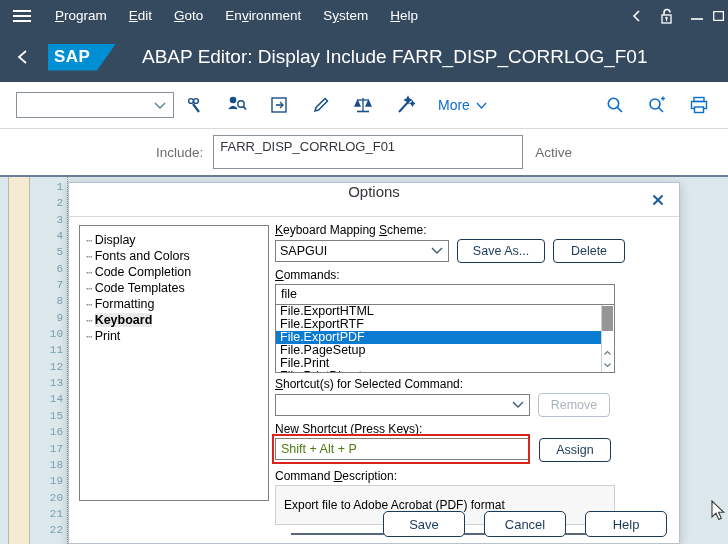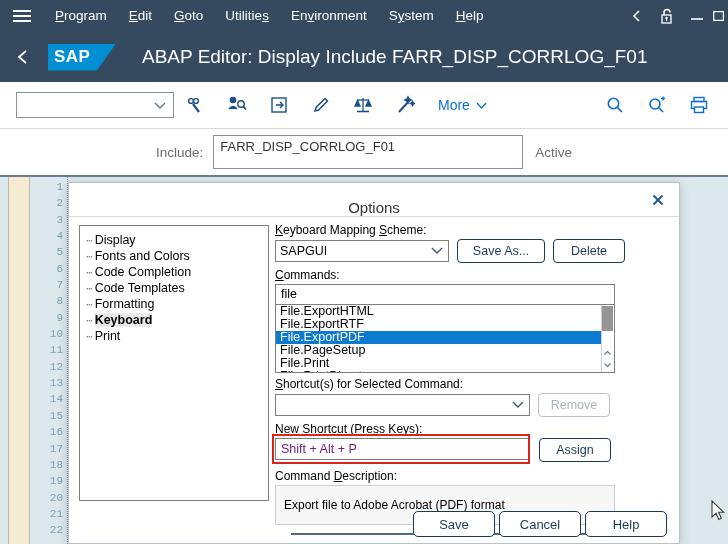--- a/index.html
+++ b/index.html
@@ -112,21 +112,21 @@
 
   
   #dialog{
     position:absolute; left:68px; top:182px; width:612px; height:362px;
     background:#ffffff;
     border:1px solid #b8c2cc;
     box-shadow:0 2px 10px rgba(0,0,0,0.18);
   }
   #dlg-titlebar{
     position:relative; height:34px; border-bottom:1px solid #d9d9d9;
-    display:flex; align-items:flex-end; justify-content:center;
+    display:flex; align-items:flex-start; justify-content:center;
   }
   #dlg-title{ font-size:15px; color:#32363a; }
   #dlg-close{
     position:absolute; right:8px; top:5px; width:26px; height:24px;
     display:flex; align-items:center; justify-content:center;
     color:#0a6ed1; font-size:16px; font-weight:bold; cursor:pointer;
   }
 
   #dlg-body{ position:relative; height:326px; }
 
@@ -197,34 +197,34 @@
   #newshort-wrap{
     position:relative; width:255px; height:24px;
   }
   #newshort-red{
     position:absolute; left:-3px; top:-4px; width:258px; height:30px;
     border:2px solid #d9251c; pointer-events:none;
   }
   #newshort-field{
     position:absolute; left:0; top:0; width:255px; height:22px;
     border:1px solid #7f7f7f; background:#ffffff;
-    font-size:12.5px; color:#701a75; padding:6px 5px; line-height:20px;
+    font-size:12.5px; color:#4d7c0f; padding:6px 5px; line-height:20px;
     display:flex; align-items:center;
   }
   #desc-box{
     width:340px; height:40px; border:1px solid #cfcfcf; background:#f7f7f7;
     font-size:12px; color:#000000; padding:0 8px; display:flex; align-items:center;
   }
 
   #dlg-sep{
     position:absolute; left:222px; top:316px; width:370px; height:2px;
     background:#55687d;
   }
   #dlg-footer{
-    position:absolute; right:12px; bottom:6px; display:flex; gap:4px;
+    position:absolute; right:12px; bottom:6px; display:flex; gap:19px;
   }
   .btn-footer{
     border:1px solid #1b3a57; border-radius:5px; background:#ffffff;
     color:#1b3a57; font-size:13px; width:82px; height:26px;
     display:flex; align-items:center; justify-content:center; cursor:pointer;
   }
 
   
   #mouse-cursor{ position:absolute; left:711px; top:500px; pointer-events:none; }
 </style>
@@ -233,21 +233,20 @@
 
 <div id="menubar">
   <div id="hamburger">
     <span></span>
       <span></span>
       <span></span>
   </div>
   <div class="menu-item"><u>P</u>rogram</div>
   <div class="menu-item"><u>E</u>dit</div>
   <div class="menu-item"><u>G</u>oto</div>
-  <div class="menu-item">Utilitie<u>s</u></div>
   <div class="menu-item">En<u>v</u>ironment</div>
   <div class="menu-item">S<u>y</u>stem</div>
   <div class="menu-item"><u>H</u>elp</div>
 
   <div id="menu-right">
     <div class="mr-icon">
       <svg width="12" height="16" viewBox="0 0 12 16">
           <polyline points="8,3 3,8 8,13" fill="none" stroke="#ffffff" stroke-width="1.6"></polyline>
         </svg>
     </div>

